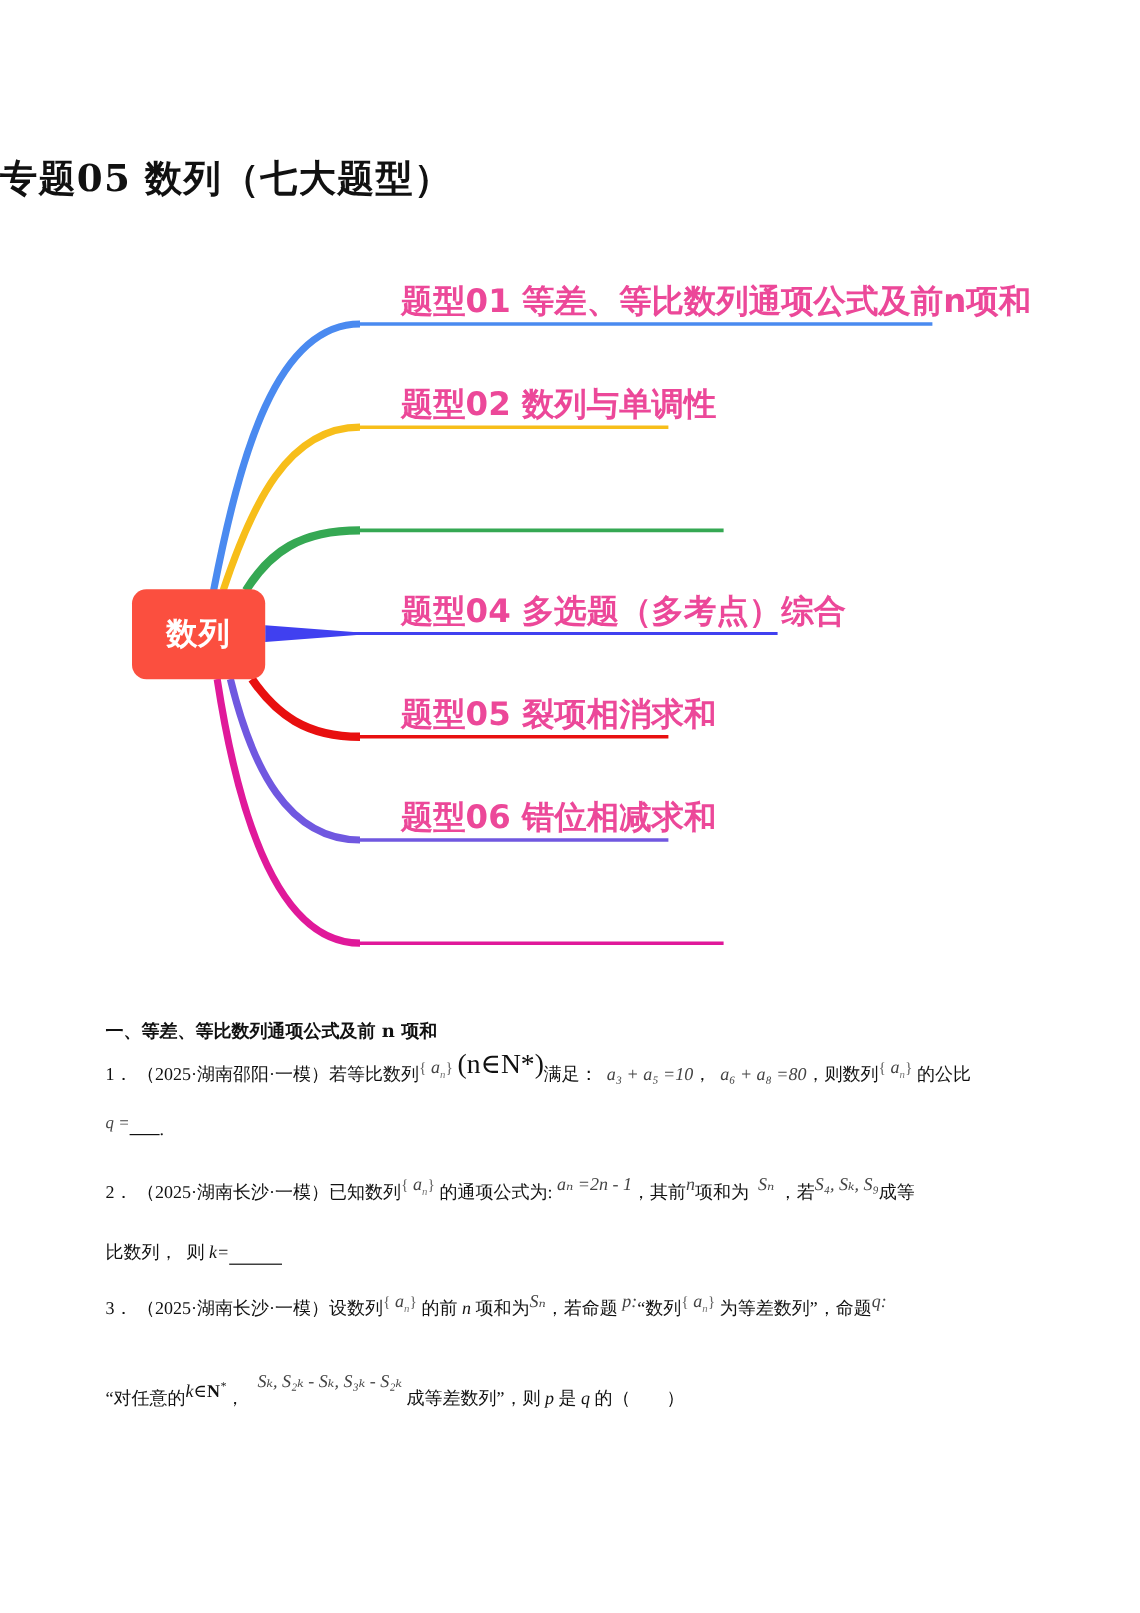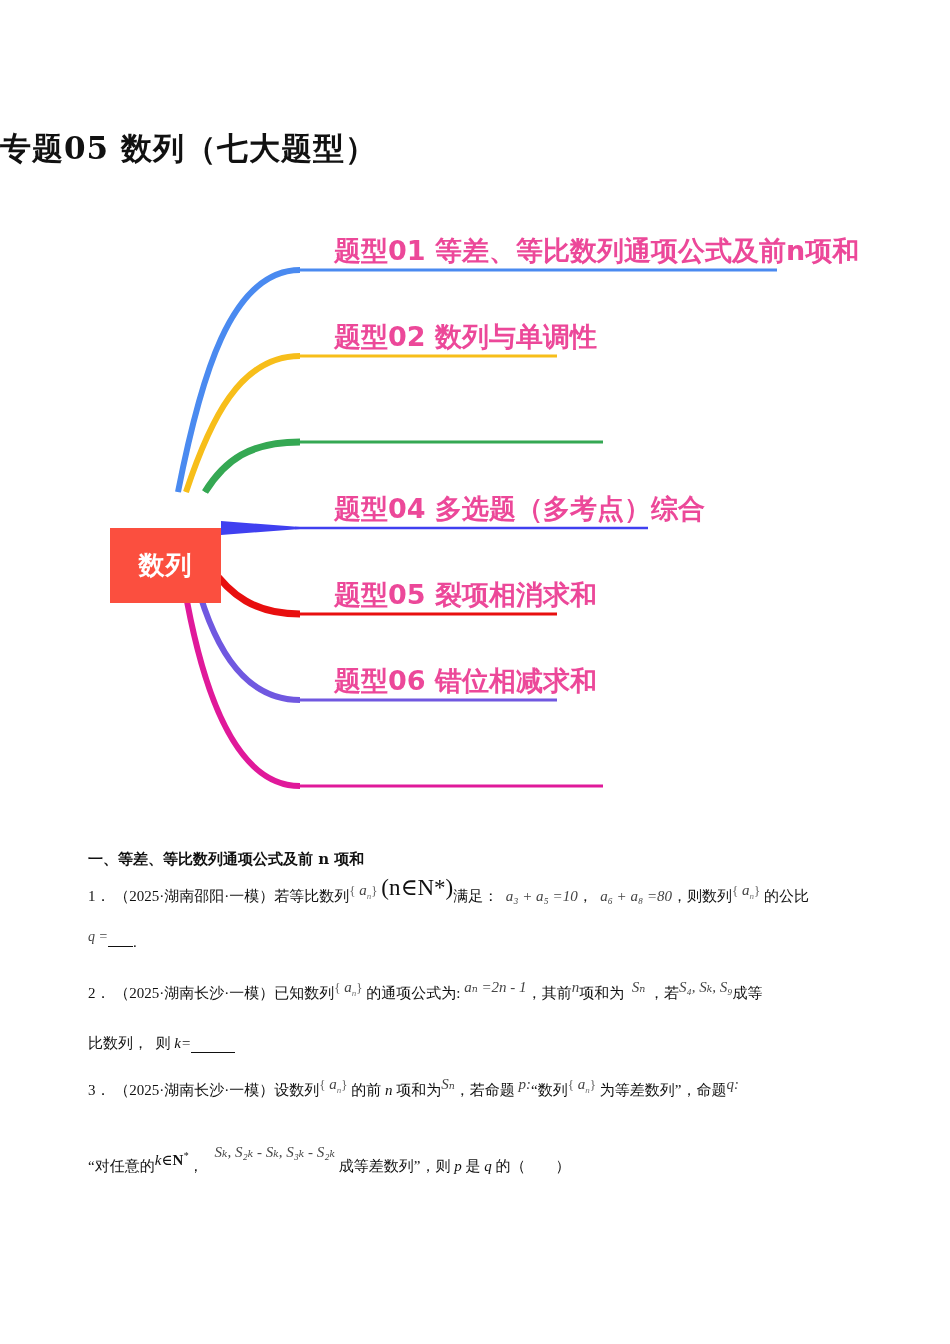--- a/index.html
+++ b/index.html
@@ -4,23 +4,23 @@
 <style>
   html, body { margin: 0; padding: 0; background: #ffffff; }
   body { width: 950px; height: 1344px; position: relative; overflow: hidden;
          font-family: "Liberation Serif", "DejaVu Serif", serif; color: #111; }
   .page-title { position: absolute; left: 0; width: 950px; top: 128px; text-align: left;
                 font-family: "DejaVu Serif", "Liberation Serif", serif; font-weight: bold;
                 font-size: 31px; letter-spacing: 1px; color: #111; }
   .mindmap { position: absolute; left: 0; top: 0; width: 950px; height: 820px; }
   .mindmap svg { position: absolute; left: 0; top: 0; }
   .center-node { position: absolute; left: 110px; top: 491px; width: 111px; height: 75px;
-                 background: #fb4f3f; border-radius: 0; color: #fff;
+                 background: #fb4f3f; border-radius: 12px; color: #fff;
                  font-family: "DejaVu Sans", sans-serif; font-weight: bold; font-size: 26px;
-                 display: flex; align-items: center; justify-content: center; letter-spacing: 1px; margin-top: 37px; }
+                 display: flex; align-items: center; justify-content: center; letter-spacing: 1px; }
   .branch-label { position: absolute; left: 318px; font-family: "DejaVu Sans", sans-serif;
                   font-weight: bold; font-size: 27px; color: #ec4899; white-space: nowrap; margin-left: 16px; }
   .section-heading { position: absolute; left: 88px; top: 850px; font-size: 15px; font-weight: bold;
                      font-family: "DejaVu Serif", "Liberation Serif", serif; }
   .line { position: absolute; left: 88px; font-size: 15px; white-space: nowrap; }
   .math { font-family: "Liberation Serif", "DejaVu Serif", serif; font-style: italic; color: #444; margin-top: 36px; }
   .math-up { position: relative; top: -6px; }
   .brace { color: #666; font-style: normal; font-size: 13px; }
   sub { font-size: 9px; color: #777; }
   sup { font-size: 10px; }

